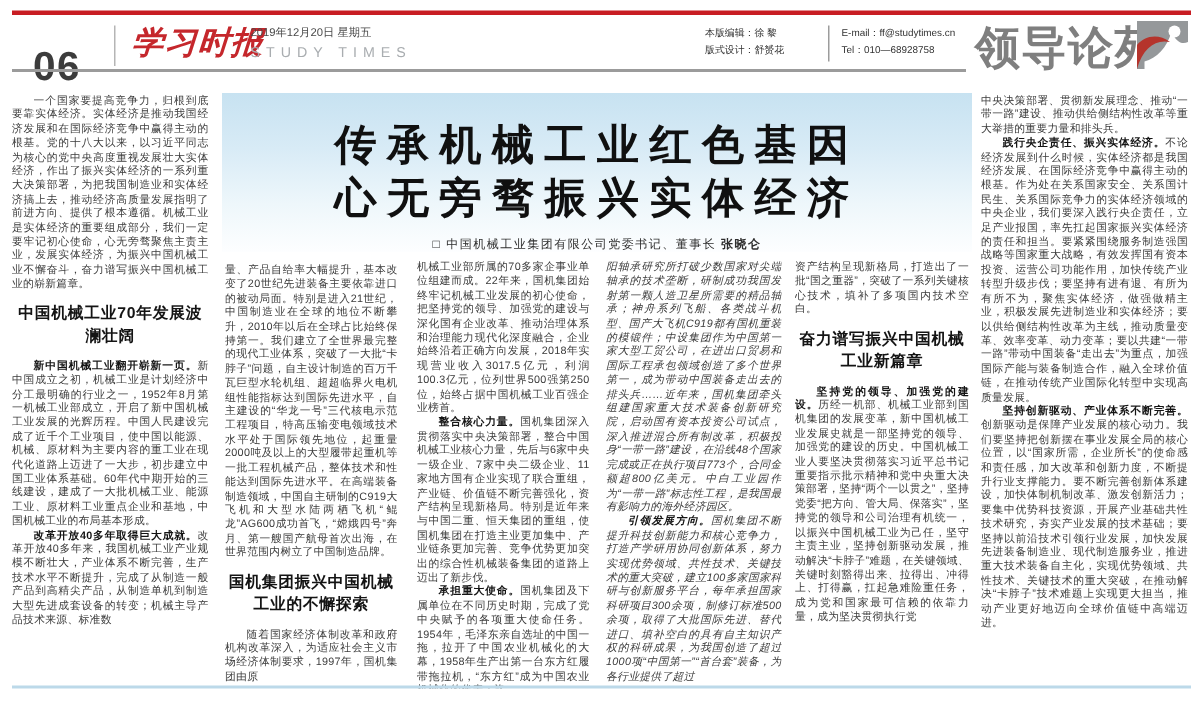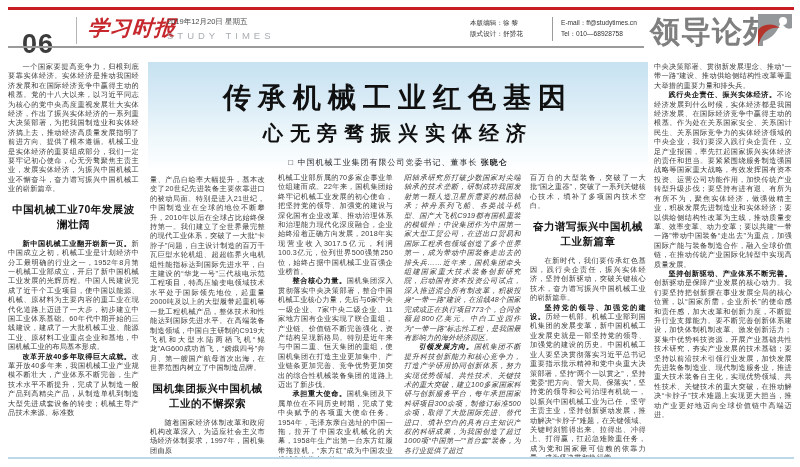--- a/index.html
+++ b/index.html
@@ -18,21 +18,21 @@
   .mast-div2{position:absolute;left:552px;top:17px;width:1px;height:24px;background:#9c9c9c;}
   .contact-block{position:absolute;left:561px;top:17px;font-size:6.6px;line-height:11px;color:#333;}
   .section-title{position:absolute;left:650px;top:12px;font-size:30px;font-weight:bold;color:#7f7f7f;letter-spacing:1px;}
   .section-logo{position:absolute;left:758px;top:14px;width:34px;height:32px;}
   .gray-rule{position:absolute;left:8px;top:46px;width:636px;height:2px;background:#9b9b9b;}
   
   .headline-box{position:absolute;left:148px;top:62px;width:500px;height:106px;text-align:center;
     background:linear-gradient(180deg,#c7e2f1 0%,#d8ebf6 35%,#eef7fb 70%,#fdfeff 100%);}
   .hl1{margin:0;padding-top:20px;font-size:28px;line-height:32px;font-weight:900;color:#101010;letter-spacing:7px;
        font-family:"Liberation Serif","DejaVu Serif",serif;}
-  .hl2{margin:0;padding-top:3px;font-size:20px;line-height:32px;font-weight:900;color:#101010;letter-spacing:7px;
+  .hl2{margin:0;padding-top:3px;font-size:28px;line-height:32px;font-weight:900;color:#101010;letter-spacing:7px;
        font-family:"Liberation Serif","DejaVu Serif",serif;}
   .byline{margin:0;padding-top:8px;font-size:8px;color:#2e2e2e;letter-spacing:1px;}
   .byline b{font-weight:bold;}
   
   .col{position:absolute;overflow:hidden;text-align:justify;}
   .col-1{left:8px;  top:62px; width:131px;height:396px;}
   .col-2{left:150px;top:175px;width:115px;height:286px;}
   .col-3{left:278px;top:173px;width:115px;height:286px;}
   .col-4{left:404px;top:173px;width:117px;height:286px;font-style:italic;}
   .col-5{left:530px;top:173px;width:116px;height:286px;}
@@ -95,23 +95,22 @@
   <div class="col col-3">
       <p class="noindent">机械工业部所属的70多家企事业单位组建而成。22年来，国机集团始终牢记机械工业发展的初心使命，把坚持党的领导、加强党的建设与深化国有企业改革、推动治理体系和治理能力现代化深度融合，企业始终沿着正确方向发展，2018年实现营业收入3017.5亿元，利润100.3亿元，位列世界500强第250位，始终占据中国机械工业百强企业榜首。</p>
       <p><b>整合核心力量。</b>国机集团深入贯彻落实中央决策部署，整合中国机械工业核心力量，先后与6家中央一级企业、7家中央二级企业、11家地方国有企业实现了联合重组，产业链、价值链不断完善强化，资产结构呈现新格局。特别是近年来与中国二重、恒天集团的重组，使国机集团在打造主业更加集中、产业链条更加完善、竞争优势更加突出的综合性机械装备集团的道路上迈出了新步伐。</p>
       <p><b>承担重大使命。</b>国机集团及下属单位在不同历史时期，完成了党中央赋予的各项重大使命任务。1954年，毛泽东亲自选址的中国一拖，拉开了中国农业机械化的大幕，1958年生产出第一台东方红履带拖拉机，“东方红”成为中国农业机械化的代表；洛</p>
     </div>
   <div class="col col-4">
       <p class="noindent">阳轴承研究所打破少数国家对尖端轴承的技术垄断，研制成功我国发射第一颗人造卫星所需要的精品轴承；神舟系列飞船、各类战斗机型、国产大飞机C919都有国机重装的模锻件；中设集团作为中国第一家大型工贸公司，在进出口贸易和国际工程承包领域创造了多个世界第一，成为带动中国装备走出去的排头兵……近年来，国机集团牵头组建国家重大技术装备创新研究院，启动国有资本投资公司试点，深入推进混合所有制改革，积极投身“一带一路”建设，在沿线48个国家完成或正在执行项目773个，合同金额超800亿美元。中白工业园作为“一带一路”标志性工程，是我国最有影响力的海外经济园区。</p>
       <p><b>引领发展方向。</b>国机集团不断提升科技创新能力和核心竞争力，打造产学研用协同创新体系，努力实现优势领域、共性技术、关键技术的重大突破，建立100多家国家科研与创新服务平台，每年承担国家科研项目300余项，制修订标准500余项，取得了大批国际先进、替代进口、填补空白的具有自主知识产权的科研成果，为我国创造了超过1000项“中国第一”“首台套”装备，为各行业提供了超过</p>
     </div>
   <div class="col col-5">
-      <p class="noindent">百万台的大型装备，突破了一大批“国之重器”，突破了一系列关键核心技术，填补了多项国内技术空白。</p>
+      <p class="noindent">资产结构呈现新格局，打造出了一批“国之重器”，突破了一系列关键核心技术，填补了多项国内技术空白。</p>
       <h3>奋力谱写振兴中国机械工业新篇章</h3>
-      <p>在新时代，我们要传承红色基因，践行央企责任，振兴实体经济，坚持创新驱动，突破关键核心技术，奋力谱写振兴中国机械工业的崭新篇章。</p>
       <p><b>坚持党的领导、加强党的建设。</b>历经一机部、机械工业部到国机集团的发展变革，新中国机械工业发展史就是一部坚持党的领导、加强党的建设的历史。中国机械工业人要坚决贯彻落实习近平总书记重要指示批示精神和党中央重大决策部署，坚持“两个一以贯之”，坚持党委“把方向、管大局、保落实”，坚持党的领导和公司治理有机统一，以振兴中国机械工业为己任，坚守主责主业，坚持创新驱动发展，推动解决“卡脖子”难题，在关键领域、关键时刻豁得出来、拉得出、冲得上、打得赢，扛起急难险重任务，成为党和国家最可信赖的依靠力量，成为坚决贯彻执行党</p>
     </div>
   <div class="col col-6">
       <p class="noindent">中央决策部署、贯彻新发展理念、推动“一带一路”建设、推动供给侧结构性改革等重大举措的重要力量和排头兵。</p>
       <p><b>践行央企责任、振兴实体经济。</b>不论经济发展到什么时候，实体经济都是我国经济发展、在国际经济竞争中赢得主动的根基。作为处在关系国家安全、关系国计民生、关系国际竞争力的实体经济领域的中央企业，我们要深入践行央企责任，立足产业报国，率先扛起国家振兴实体经济的责任和担当。要紧紧围绕服务制造强国战略等国家重大战略，有效发挥国有资本投资、运营公司功能作用，加快传统产业转型升级步伐；要坚持有进有退、有所为有所不为，聚焦实体经济，做强做精主业，积极发展先进制造业和实体经济；要以供给侧结构性改革为主线，推动质量变革、效率变革、动力变革；要以共建“一带一路”带动中国装备“走出去”为重点，加强国际产能与装备制造合作，融入全球价值链，在推动传统产业国际化转型中实现高质量发展。</p>
       <p><b>坚持创新驱动、产业体系不断完善。</b>创新驱动是保障产业发展的核心动力。我们要坚持把创新摆在事业发展全局的核心位置，以“国家所需，企业所长”的使命感和责任感，加大改革和创新力度，不断提升行业支撑能力。要不断完善创新体系建设，加快体制机制改革、激发创新活力；要集中优势科技资源，开展产业基础共性技术研究，夯实产业发展的技术基础；要坚持以前沿技术引领行业发展，加快发展先进装备制造业、现代制造服务业，推进重大技术装备自主化，实现优势领域、共性技术、关键技术的重大突破，在推动解决“卡脖子”技术难题上实现更大担当，推动产业更好地迈向全球价值链中高端迈进。</p>
     </div>
 
   <div class="bottom-rule"></div>
 </div>

